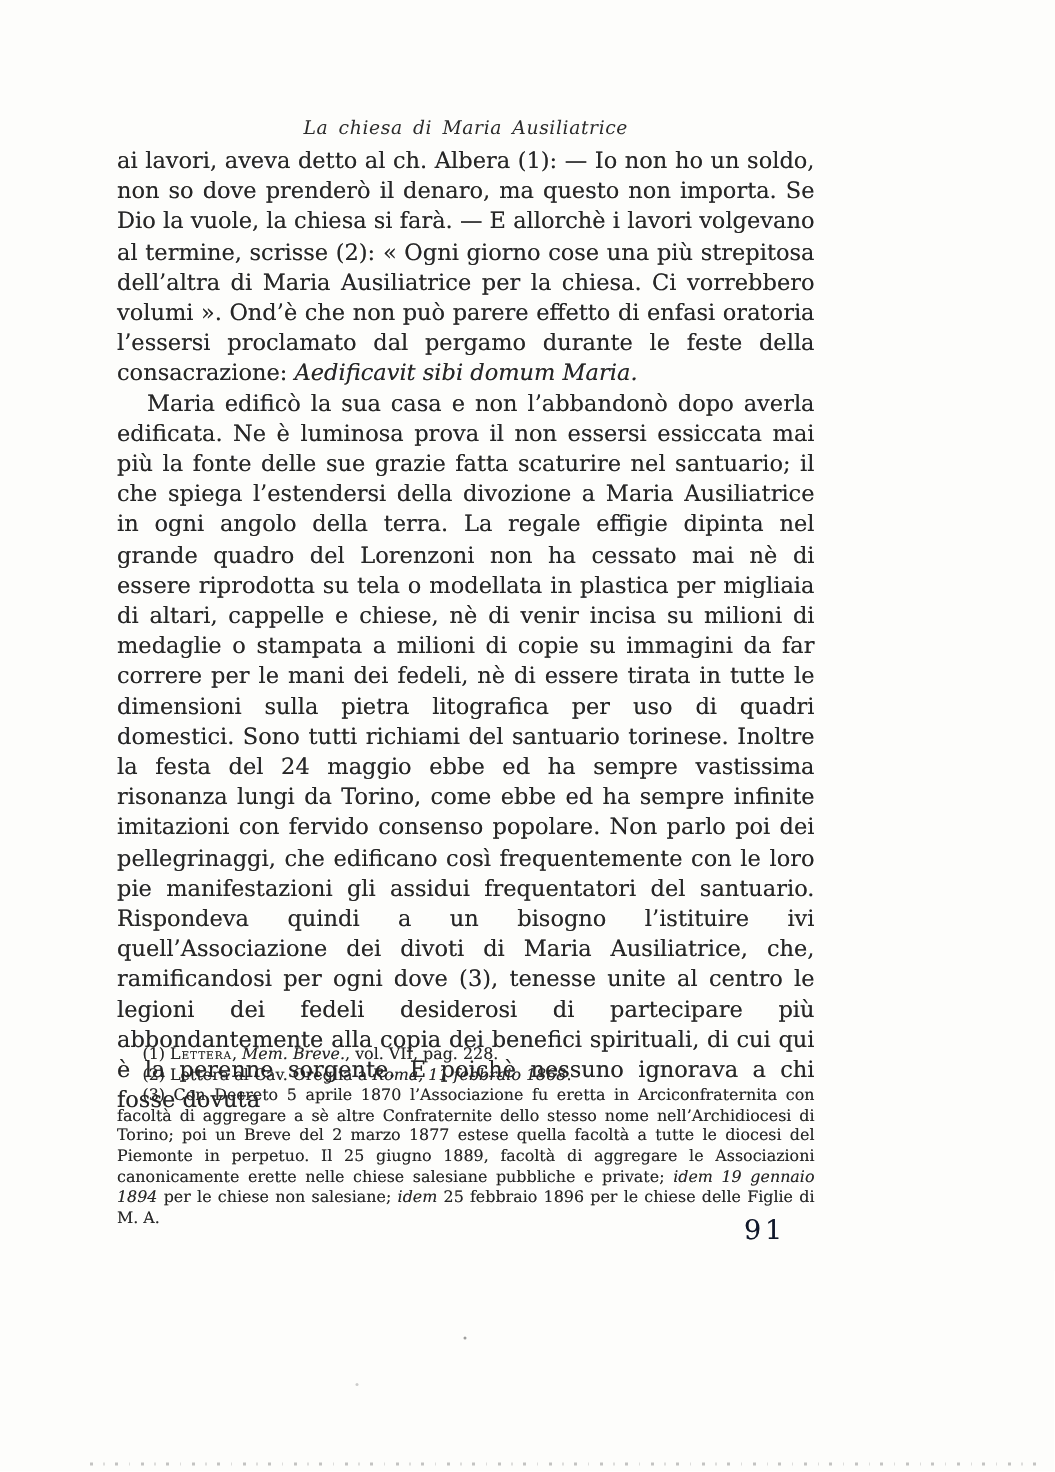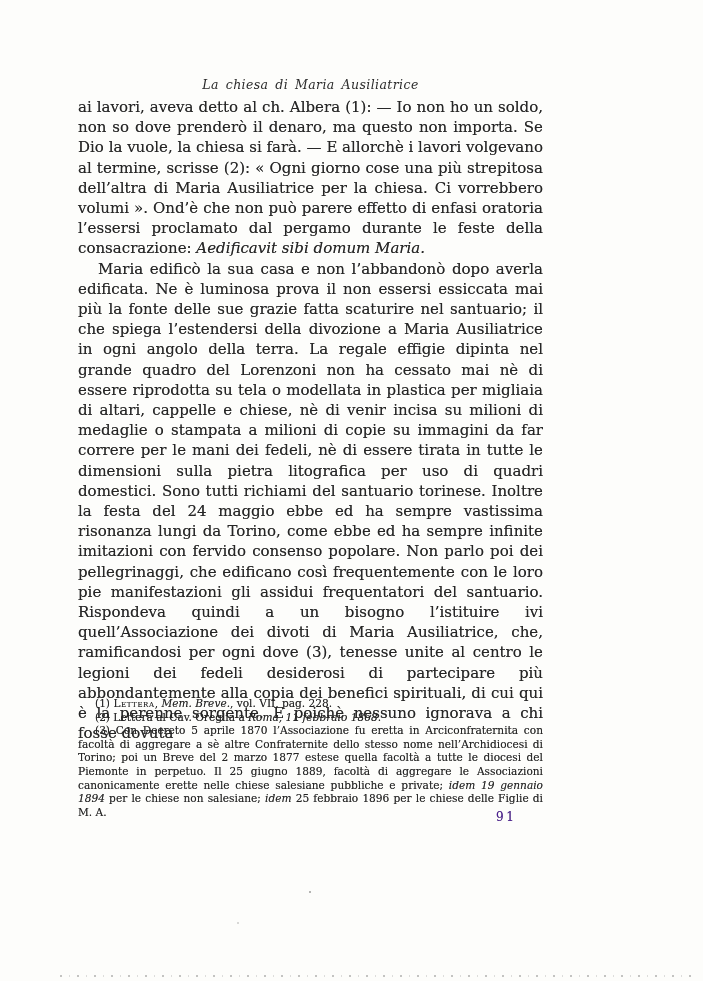--- a/index.html
+++ b/index.html
@@ -66,23 +66,23 @@
     text-indent: 17px;
   }
   
   .seg-i { font-style: italic; }
   .seg-sc { font-variant: small-caps; letter-spacing: 0.6px; }
   
   .page-number {
     position: absolute;
     left: 496px;
     top: 810px;
-    font-size: 12px;
+    font-size: 18px;
     letter-spacing: 2.5px;
-    color: #4c1d95;
+    color: #0f172a;
     text-shadow: 0 0 0.4px rgba(30,30,30,0.5);
   }
   
   .scan-speck {
     position: absolute;
     width: 3px;
     height: 3px;
     border-radius: 50%;
     background: rgba(40,40,40,0.45);
   }

